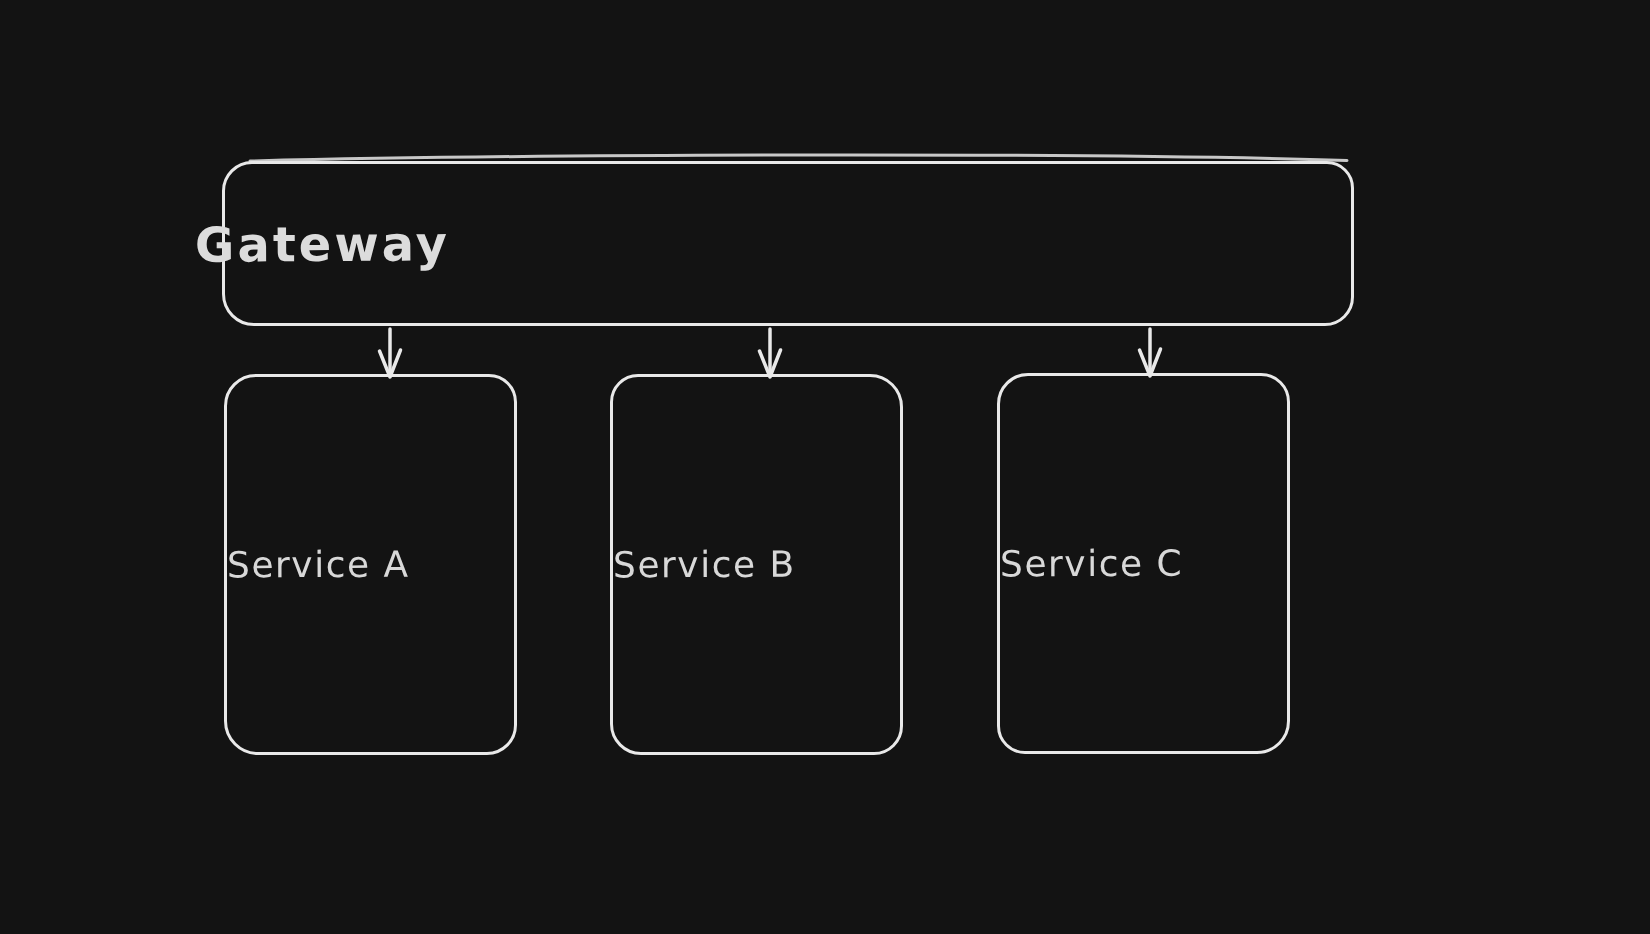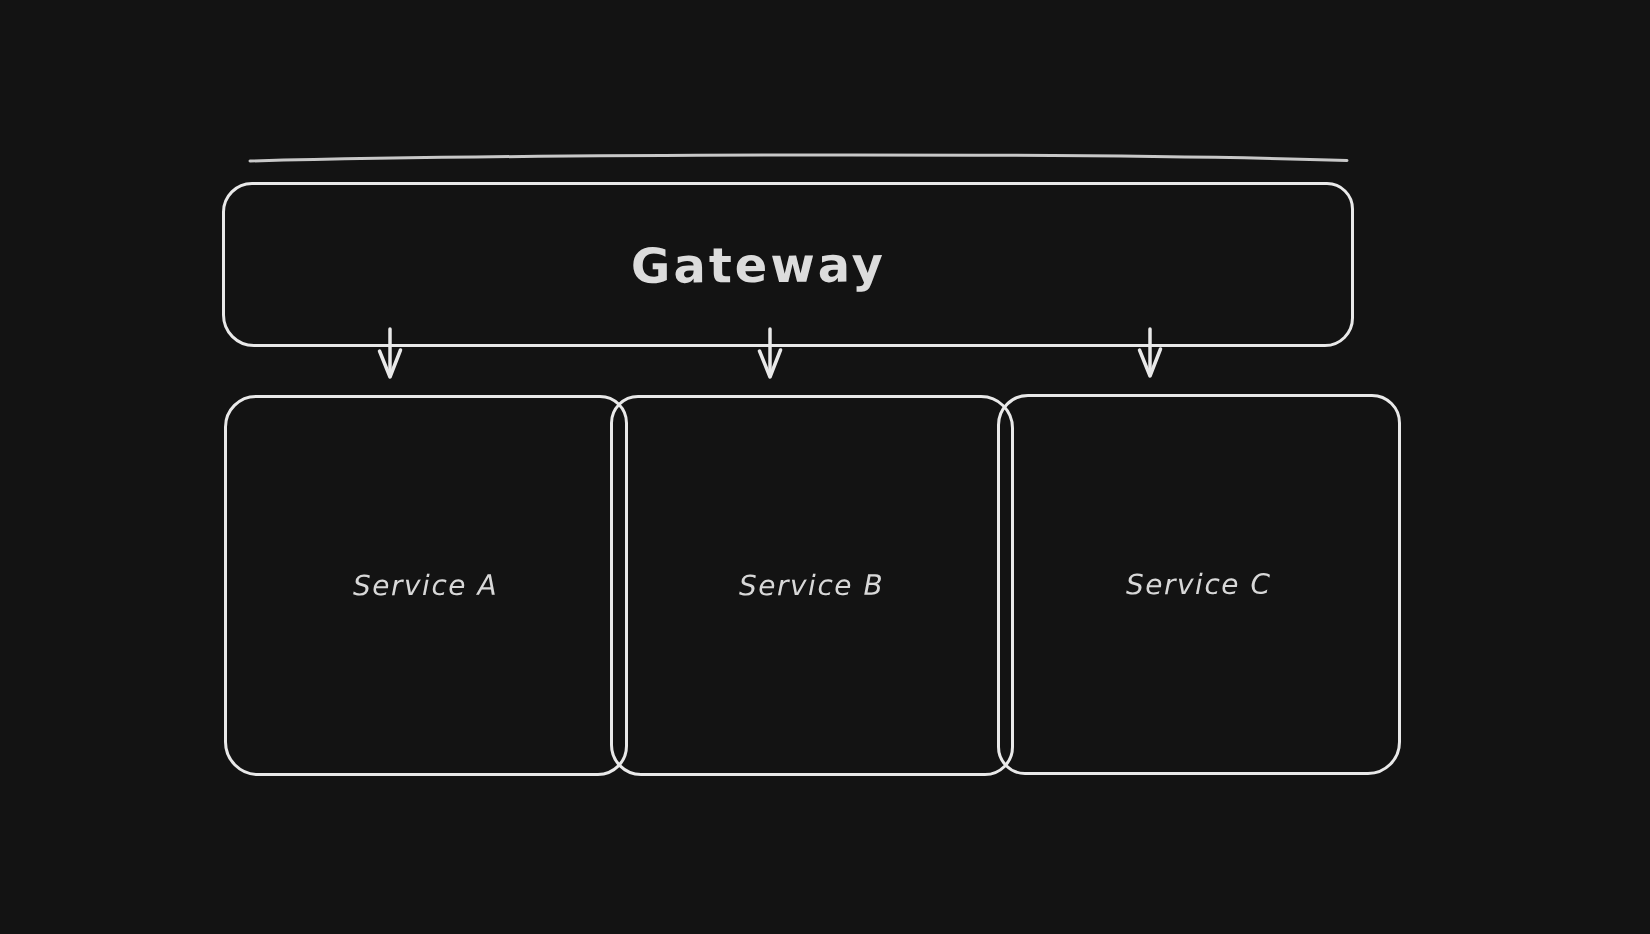--- a/index.html
+++ b/index.html
@@ -14,48 +14,46 @@
     background: #131313;
     font-family: "DejaVu Sans", sans-serif;
     overflow: hidden;
   }
   .node {
     position: absolute;
     box-sizing: border-box;
     border: 3.5px solid #e9e9e9;
     display: flex;
     align-items: center;
-    justify-content: center;
+    justify-content: flex-start;
     color: #d8d8d8;
     background: transparent;
-    margin-top: 21px;
   }
   .node-gateway {
     left: 222px;
     top: 161px;
     width: 1132px;
     height: 165px;
     border-radius: 30px 27px 29px 32px;
     font-size: 48px;
     font-weight: 600;
     letter-spacing: 3px;
     color: #dcdcdc;
   }
   .node-gateway .label {
     transform: translateX(-30px) rotate(-0.3deg);
   }
   .node-service {
     top: 374px;
-    width: 404px;
+    width: 293px;
     height: 381px;
     border-radius: 32px 28px 30px 34px;
-    font-size: 28px;
+    font-size: 36px;
     font-weight: 400;
     letter-spacing: 1.5px;
-    font-style: italic;
   }
   .node-service-a { left: 224px; }
   .node-service-b { left: 610px; border-radius: 28px 33px 29px 31px; }
   .node-service-c { left: 997px; top: 373px; border-radius: 31px 29px 33px 28px; }
   .node-service .label {
     transform: rotate(-0.25deg);
   }
   .edges-layer {
     position: absolute;
     left: 0;

